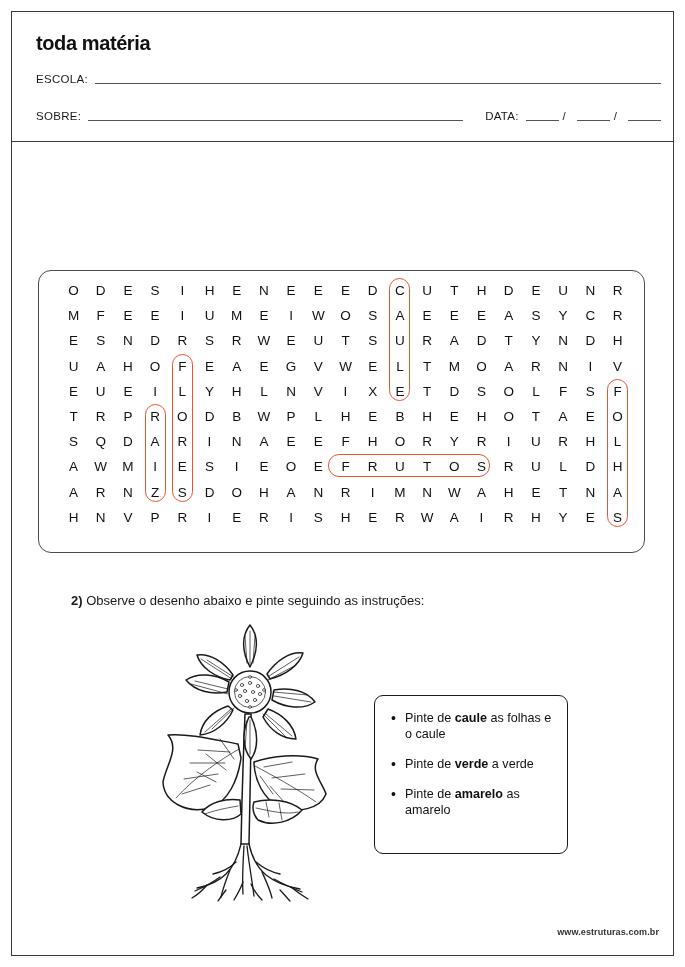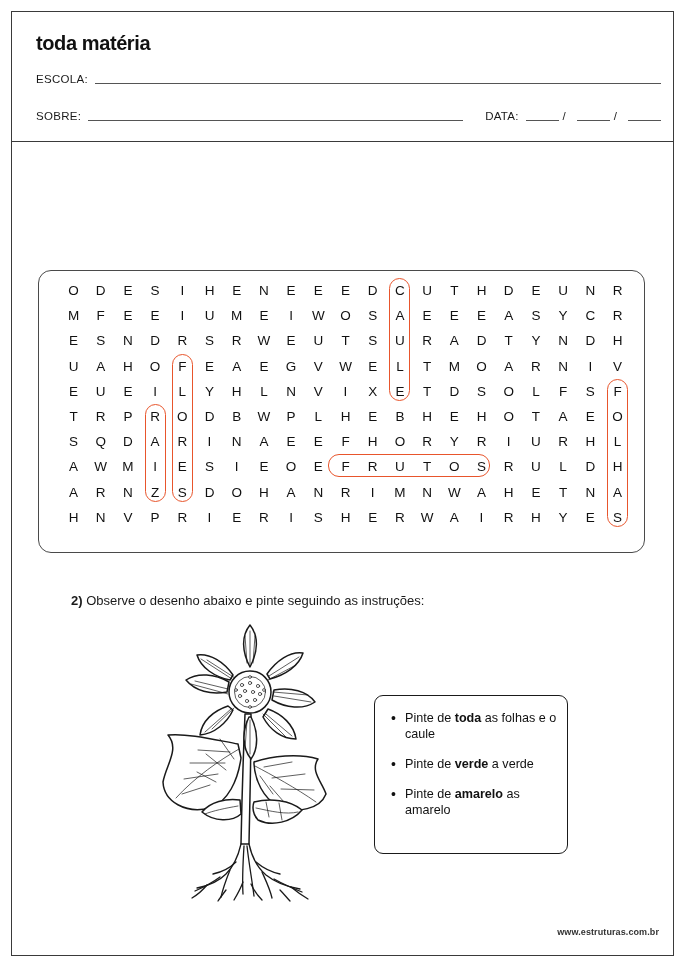--- a/index.html
+++ b/index.html
@@ -560,21 +560,21 @@
           <path d="M141 265 C147 270 153 274 158 277"></path>
           <path d="M76 268 C73 272 70 276 68 279"></path>
           <path d="M130 268 C134 272 137 276 140 279"></path>
         </g>
       </g>
     </svg>
   </div>
 
   <div class="inst-box">
     <ul class="inst-list" id="inst-list">
-        <li><span class="bullet">•</span><span>Pinte de </span><b>toda</b><span> as folhas e o caule</span></li>
+        <li><span class="bullet">•</span><span>Pinte de </span><b>caule</b><span> as folhas e o caule</span></li>
         <li><span class="bullet">•</span><span>Pinte de </span><b>verde</b><span> a verde</span></li>
         <li><span class="bullet">•</span><span>Pinte de </span><b>amarelo</b><span> as amarelo</span></li>
       </ul>
   </div>
 
   <div class="footer">www.estruturas.com.br</div>
 
 </div>
 
 </body></html>

